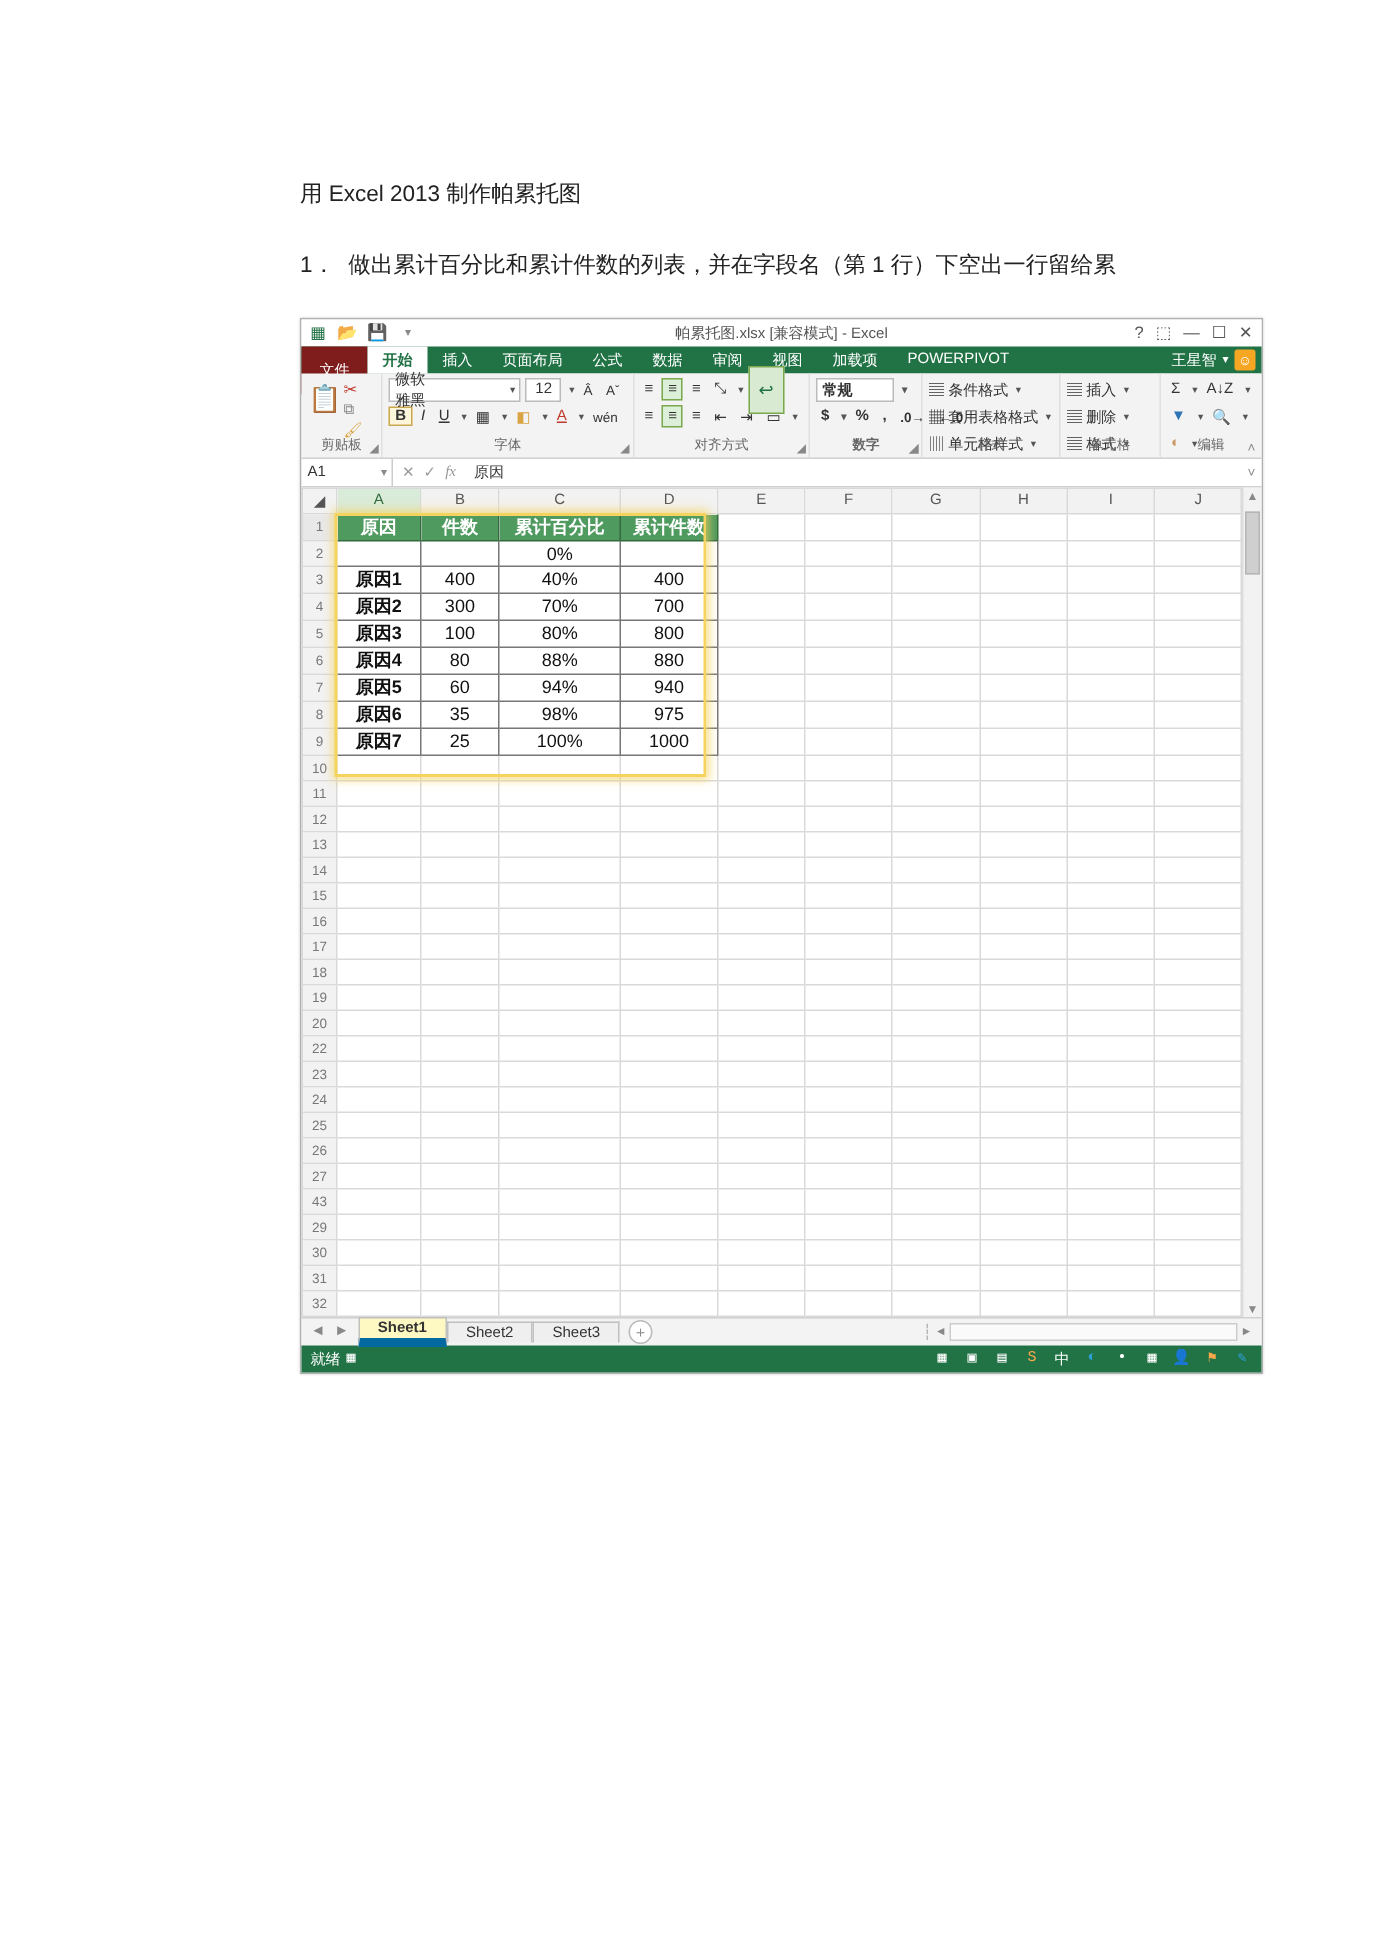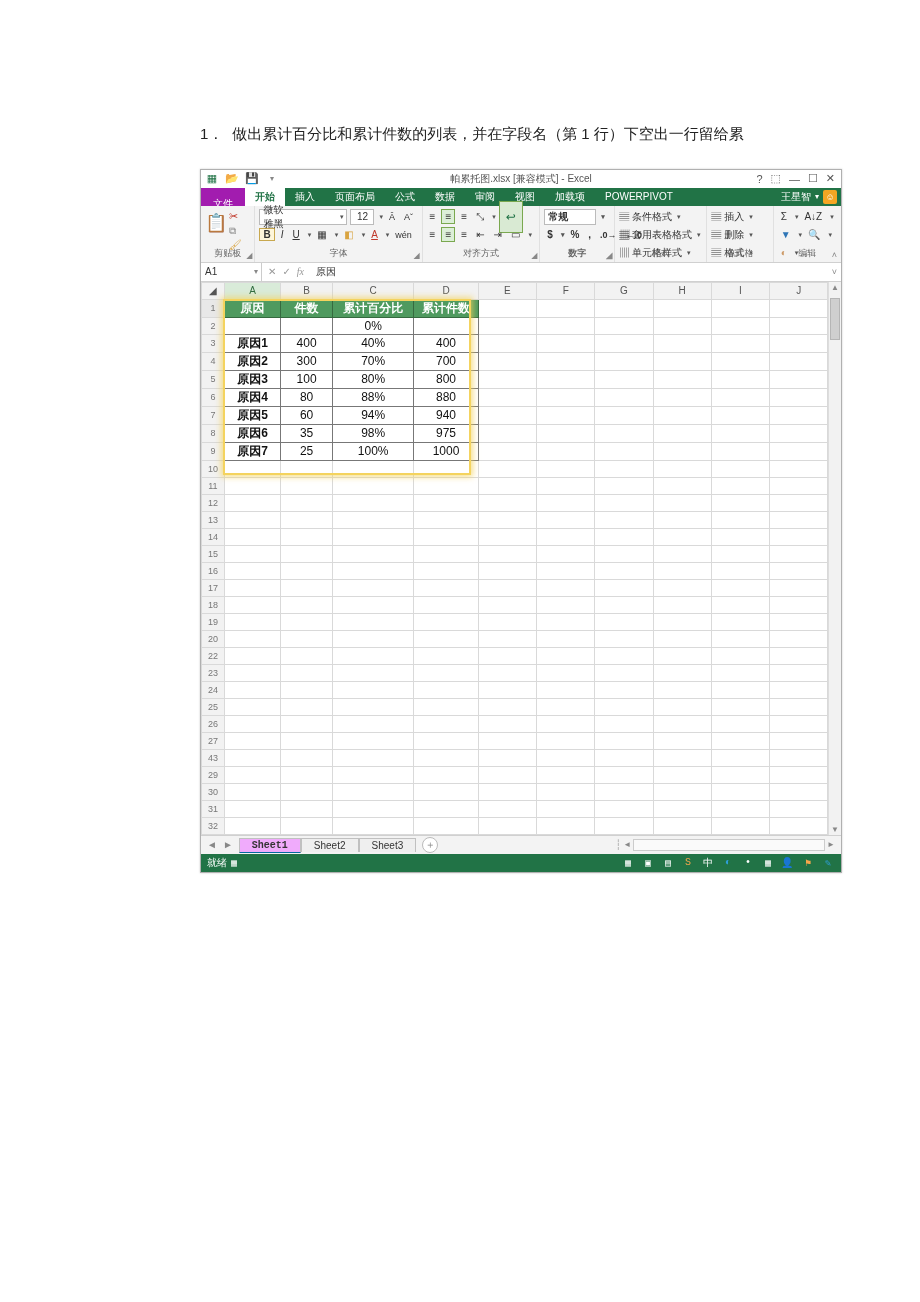--- a/index.html
+++ b/index.html
@@ -91,21 +91,21 @@
     font-size: 10px;
     display: flex;
     align-items: center;
   }
   .xl-tab.active {
     background: #fff;
     color: #217346;
     font-weight: bold;
   }
   .xl-tab.file {
-    background: #a21caf;
+    background: #7f1d1d;
     color: #fff;
     padding: 16px 12px;
   }
   .xl-userchip {
     margin-left: auto;
     display: flex;
     align-items: center;
     padding-right: 4px;
     gap: 4px;
     color: #fff;
@@ -296,21 +296,21 @@
     font-size:10px;
   }
   .sheet-nav { padding:0 6px; color:#888; display:flex; gap:6px;}
   .sheet-tab {
     padding: 1px 12px;
     border: 1px solid #c0c0c0;
     border-bottom: none;
     background: #efefef;
     margin-top:1px;
   }
-  .sheet-tab.active { background:#f0abfc; border-bottom:1px solid #0369a1; font-weight:bold;font-family:Liberation Mono, monospace;}
+  .sheet-tab.active { background:#fef9c3; border-bottom:6px solid #0369a1; font-weight:bold;}
   .sheet-add {
     width:14px;height:14px;border:1px solid #bbb;border-radius:50%;
     display:inline-flex;align-items:center;justify-content:center;
     margin-left:6px;color:#888;font-size:10px;background:#fff;
   }
   .sheet-scroll { margin-left:auto; display:flex; align-items:center; gap:2px; padding-right:6px;}
   .h-scroll { width:190px; height:10px; border:1px solid #ccc; background:#fafafa;}
 
   .xl-status {
     height: 18px;
@@ -345,20 +345,21 @@
   .vscroll .up{top:1px;} .vscroll .dn{bottom:1px;}
 
   .ribbon-collapse{
     position:absolute; right:4px; bottom:2px; font-size:9px; color:#888;
   }
 </style>
 </head>
 <body>
 
 <div class="page">
+  <div class="doc-title">用 Excel 2013 制作帕累托图</div>
 
   <div class="doc-list-item">
     <span class="doc-list-num">1．</span>
     <span>做出累计百分比和累计件数的列表，并在字段名（第 1 行）下空出一行留给累</span>
   </div>
 
   <div class="xl-shot">
 
     <div class="xl-titlebar">
       <div class="xl-qat">

